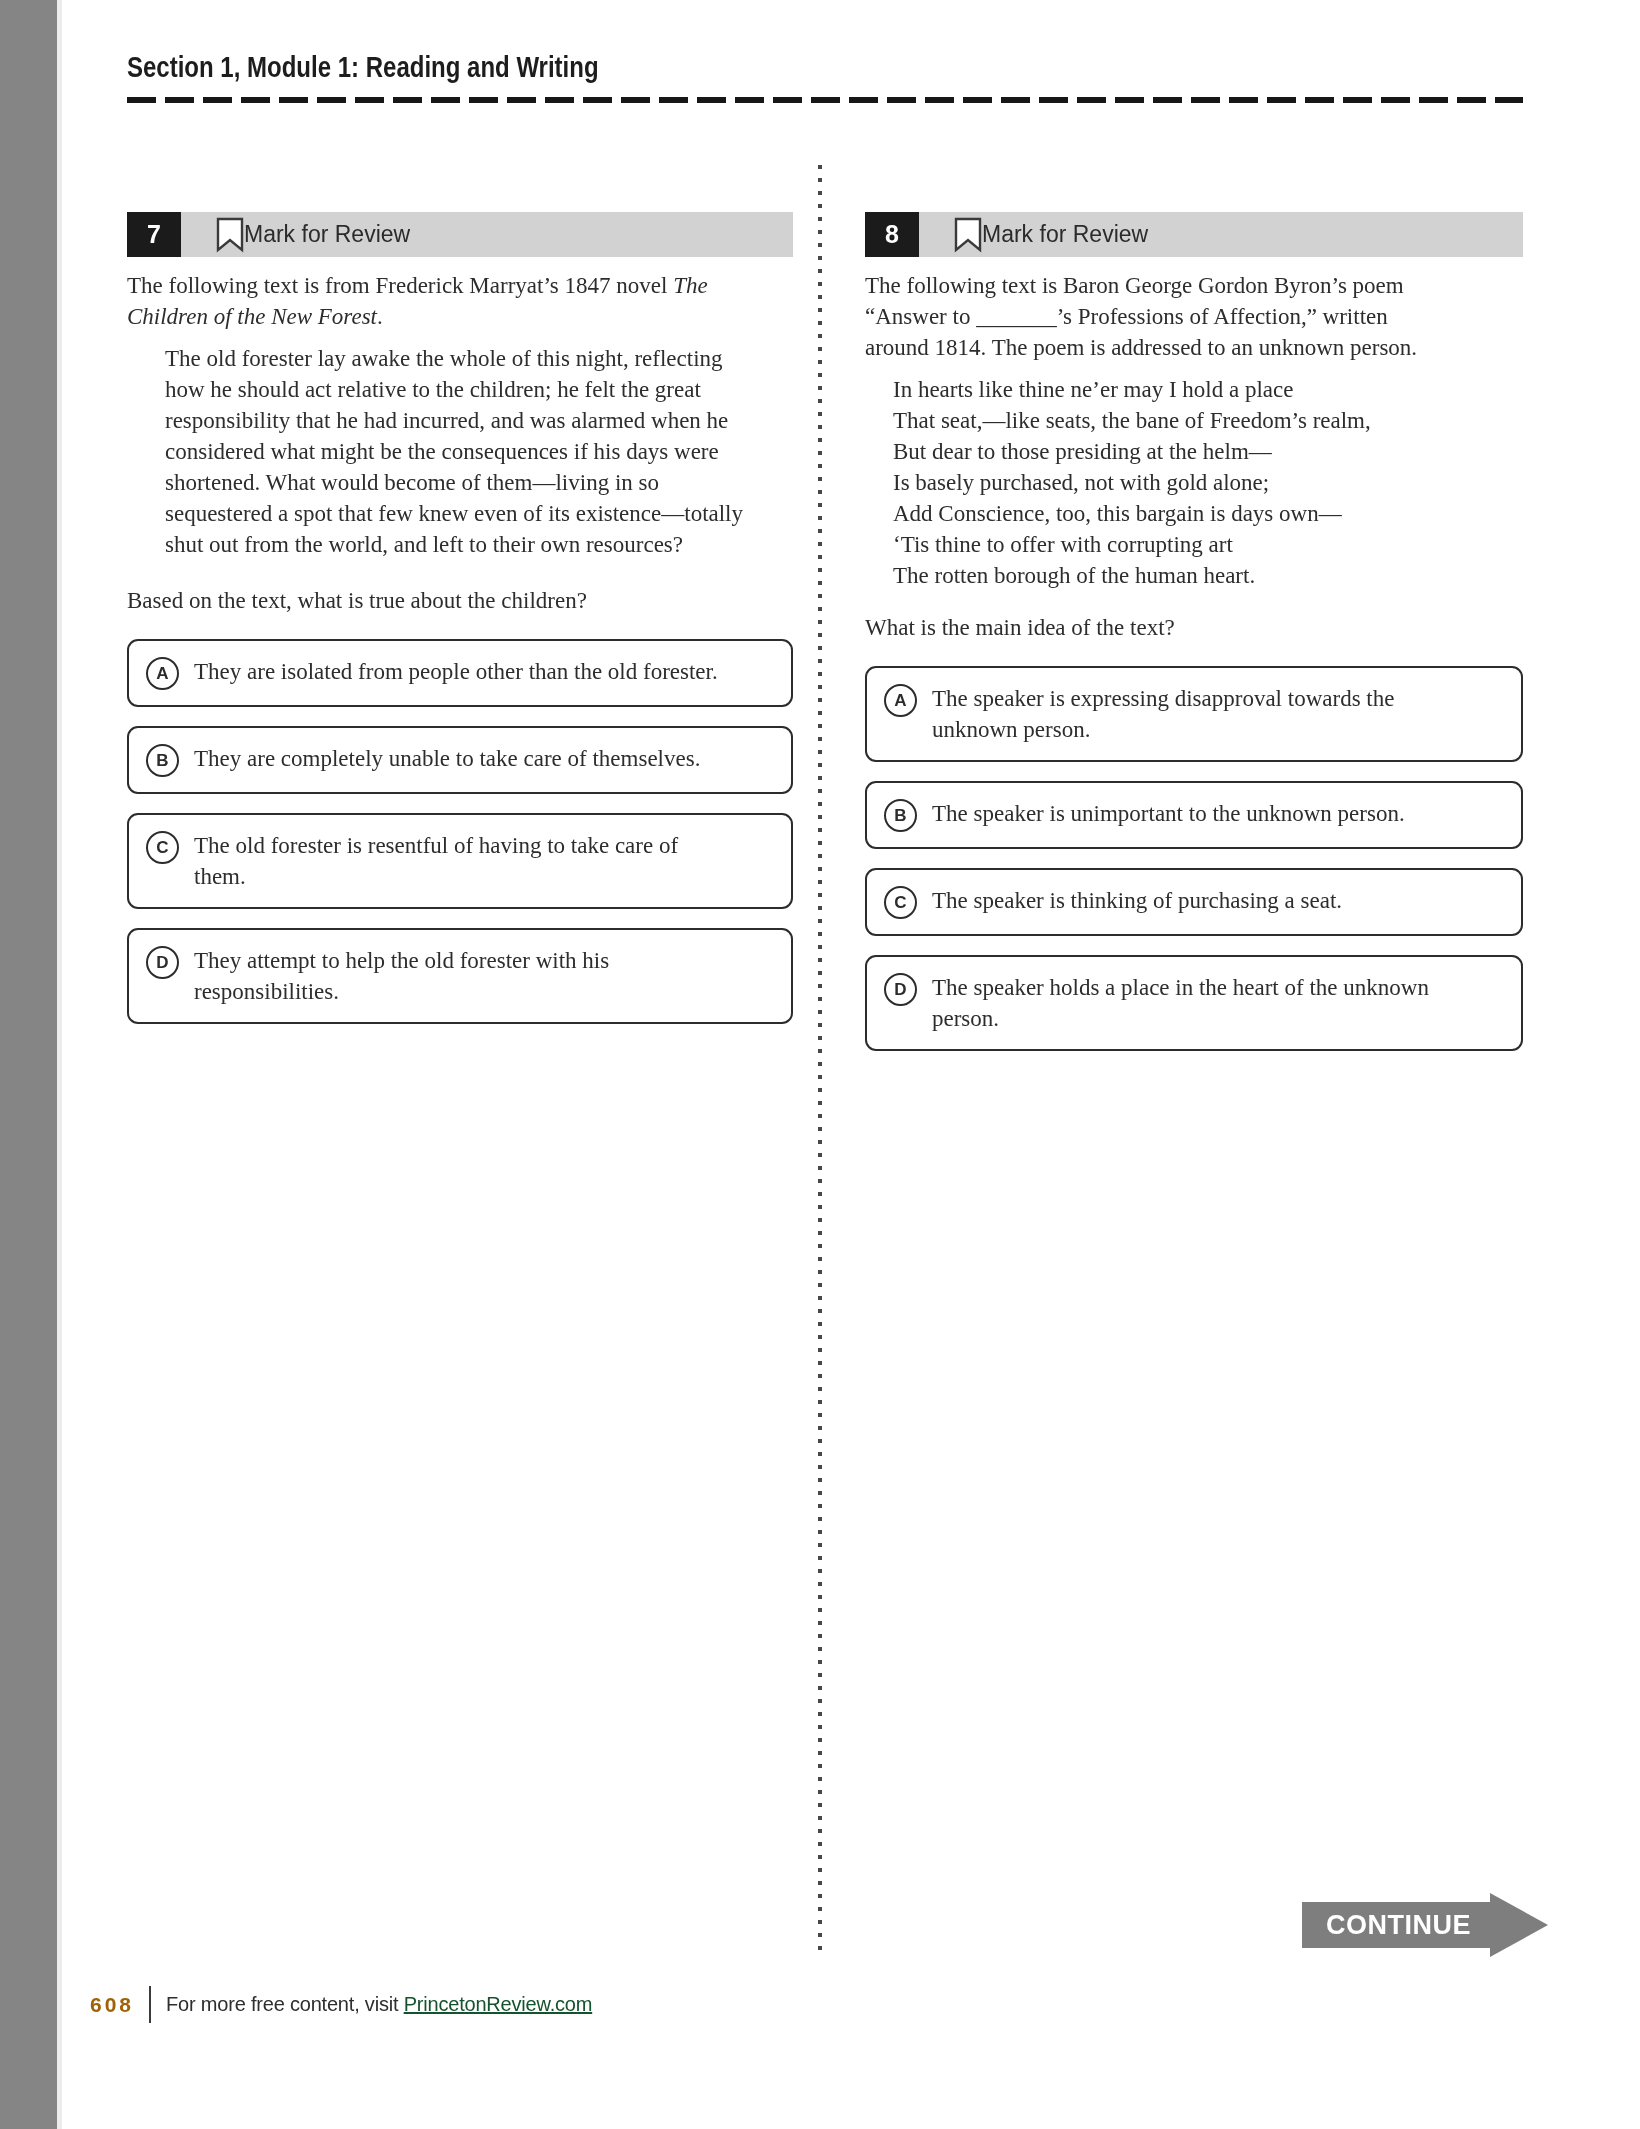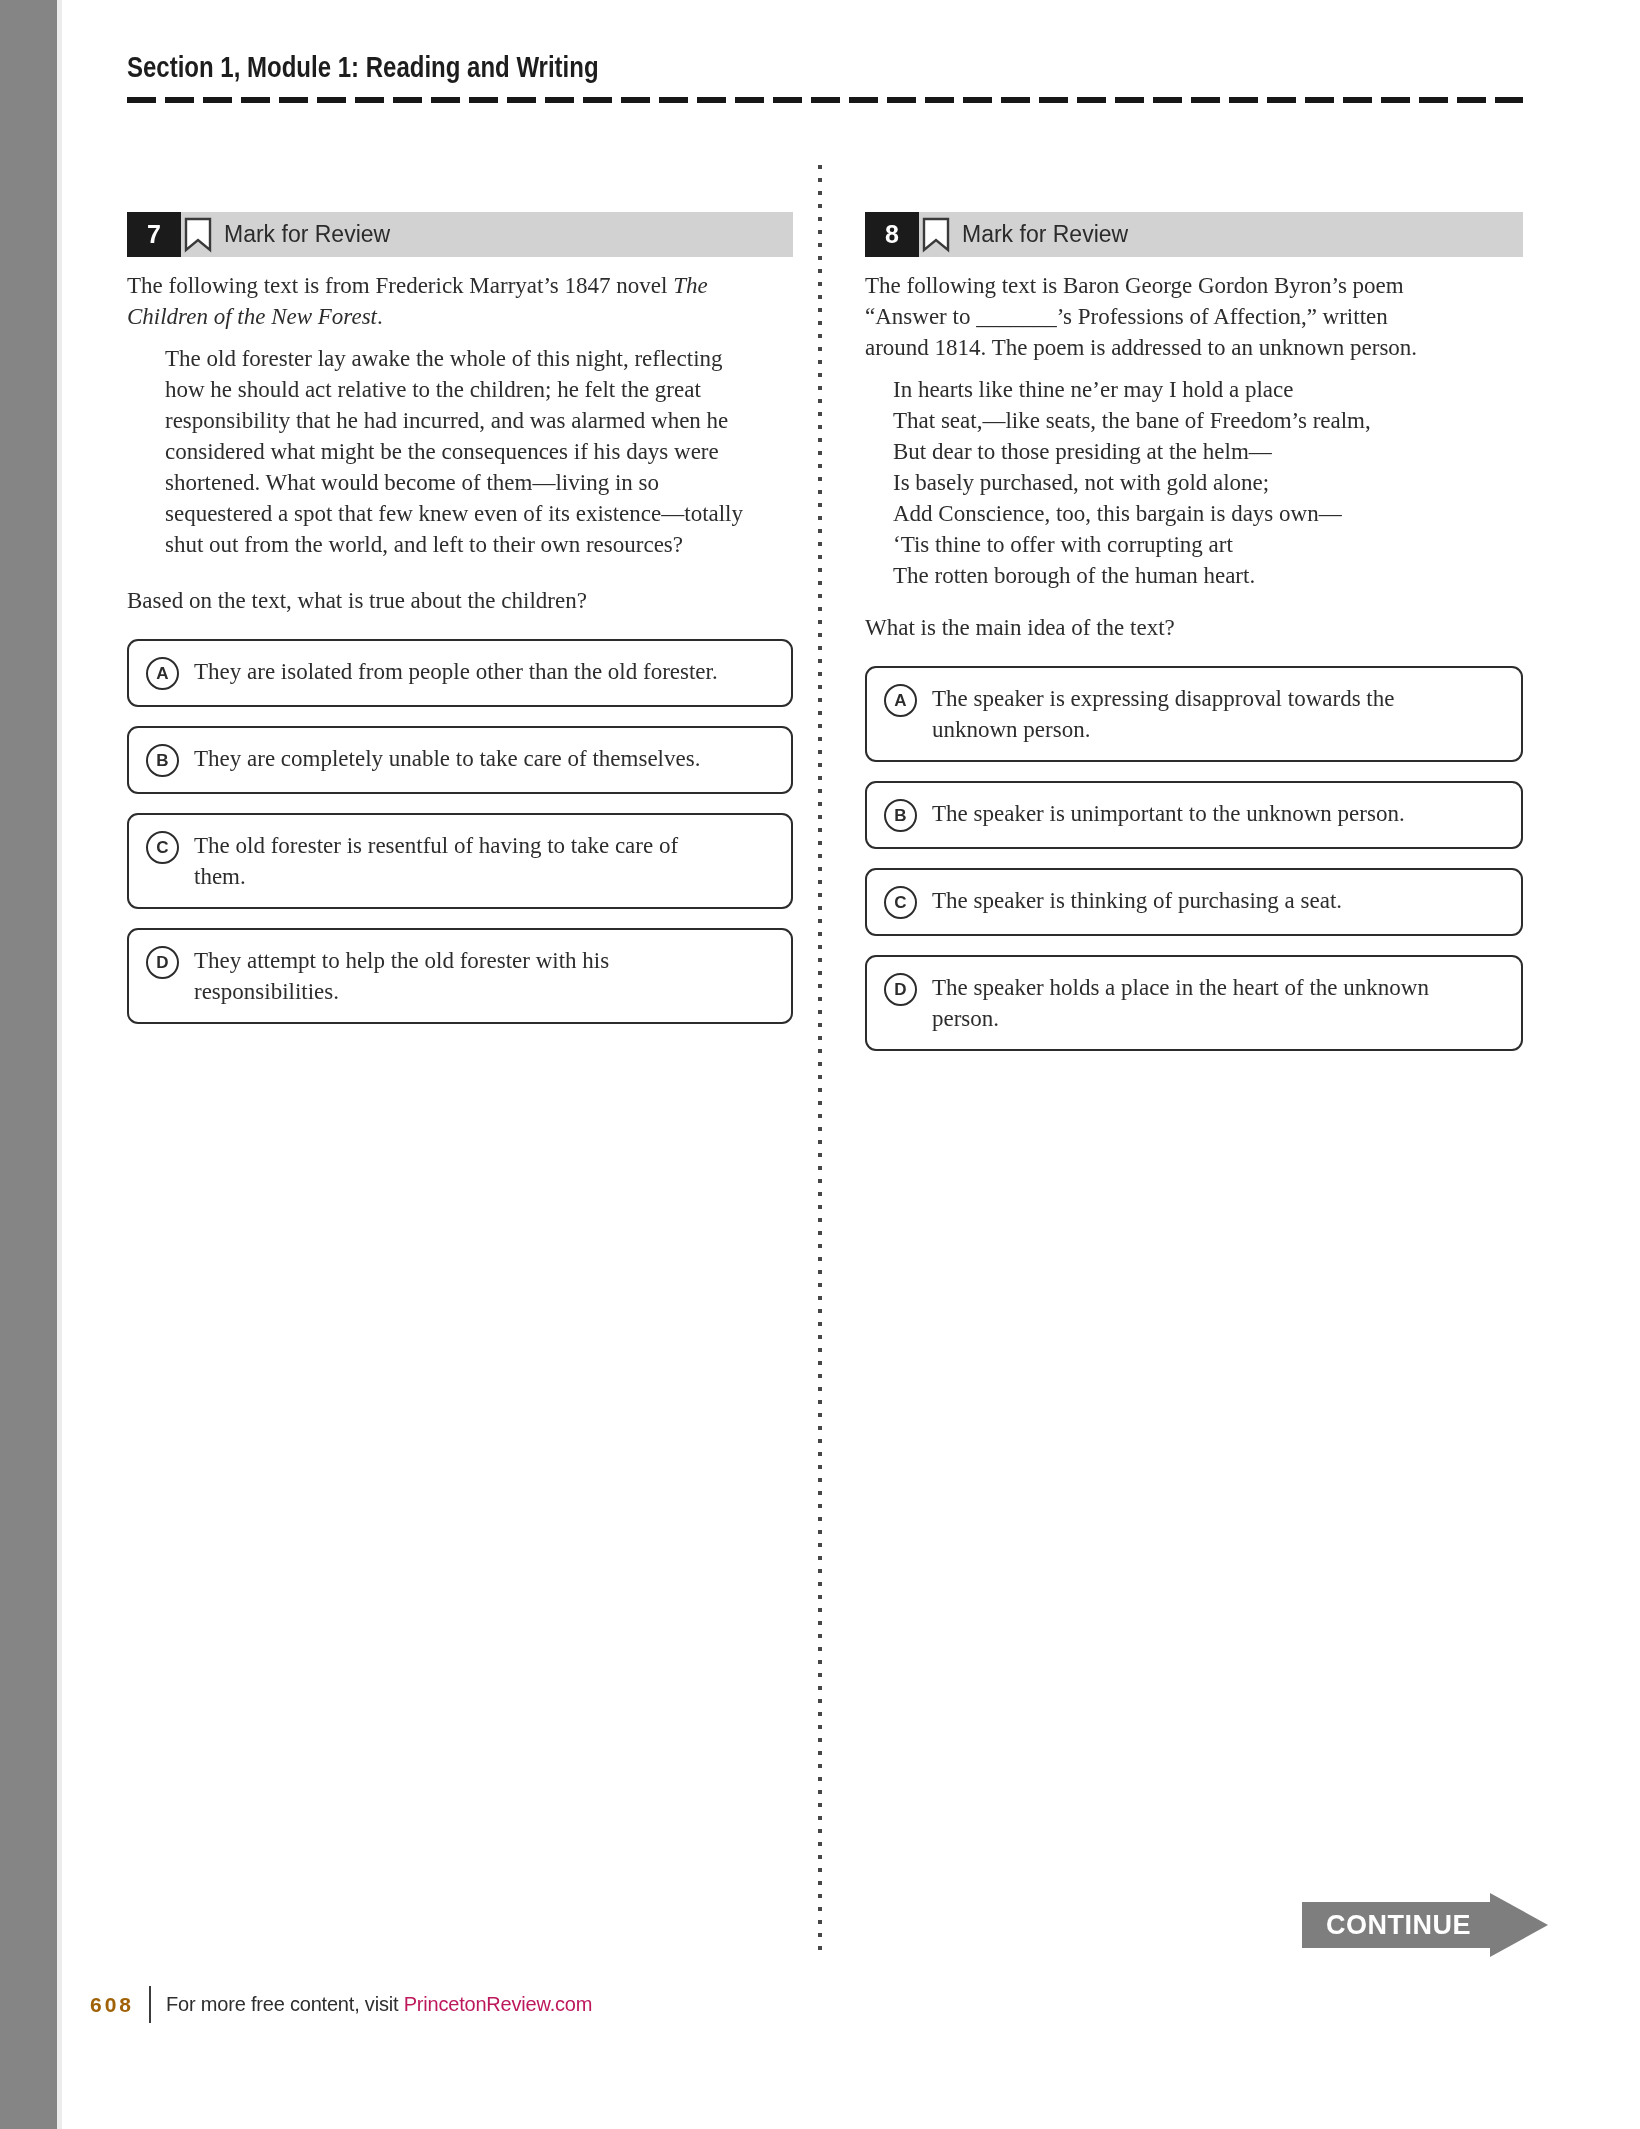--- a/index.html
+++ b/index.html
@@ -33,21 +33,21 @@
   .col-right { left:865px; width:658px; }
 
   .qbar { display:flex; height:45px; margin-bottom:13px; }
   .qnum {
     width:54px; background:#1b1b1b; color:#ffffff;
     font-family:"Liberation Sans",sans-serif; font-weight:bold; font-size:25px;
     display:flex; align-items:center; justify-content:center;
   }
   .qbar-body {
     flex:1; background:#d2d2d2; display:flex; align-items:center;
-    padding-left:3px; gap:12px;
+    padding-left:35px; 
   }
   .bookmark-svg { display:block; }
   .mark-label {
     font-family:"Liberation Sans",sans-serif; font-size:23px; color:#2b2b2b;
   }
 
   .intro { font-size:23px; line-height:31px; margin:0 0 11px; max-width:585px; }
   .passage { font-size:23px; line-height:31px; padding-left:38px; max-width:638px; margin:0 0 25px; }
   .poem { padding-left:28px; margin:0 0 21px; }
   .poem-line { font-size:23px; line-height:31px; white-space:nowrap; }
@@ -87,21 +87,21 @@
   }
 
   .footer {
     position:absolute; left:90px; top:1986px;
     display:flex; align-items:center; gap:15px;
     font-family:"Liberation Sans",sans-serif;
   }
   .page-num { font-weight:bold; font-size:21px; letter-spacing:3px; color:#a16207; }
   .footer-sep { width:2px; height:37px; background:#3c3c3c; }
   .footer-text { font-size:20px; color:#2e2e2e; letter-spacing:-0.2px; }
-  .footer-text a { color:#be185d; cursor:pointer; }
+  .footer-text a { color:#14532d; text-decoration:underline; cursor:pointer; }
 </style>
 </head>
 <body>
 
 <div class="page">
   <div class="edge-bar"></div>
 
   <h1 class="page-title">Section 1, Module 1: Reading and Writing</h1>
   <div class="dashed-rule"></div>
   <div class="dotted-divider"></div>

